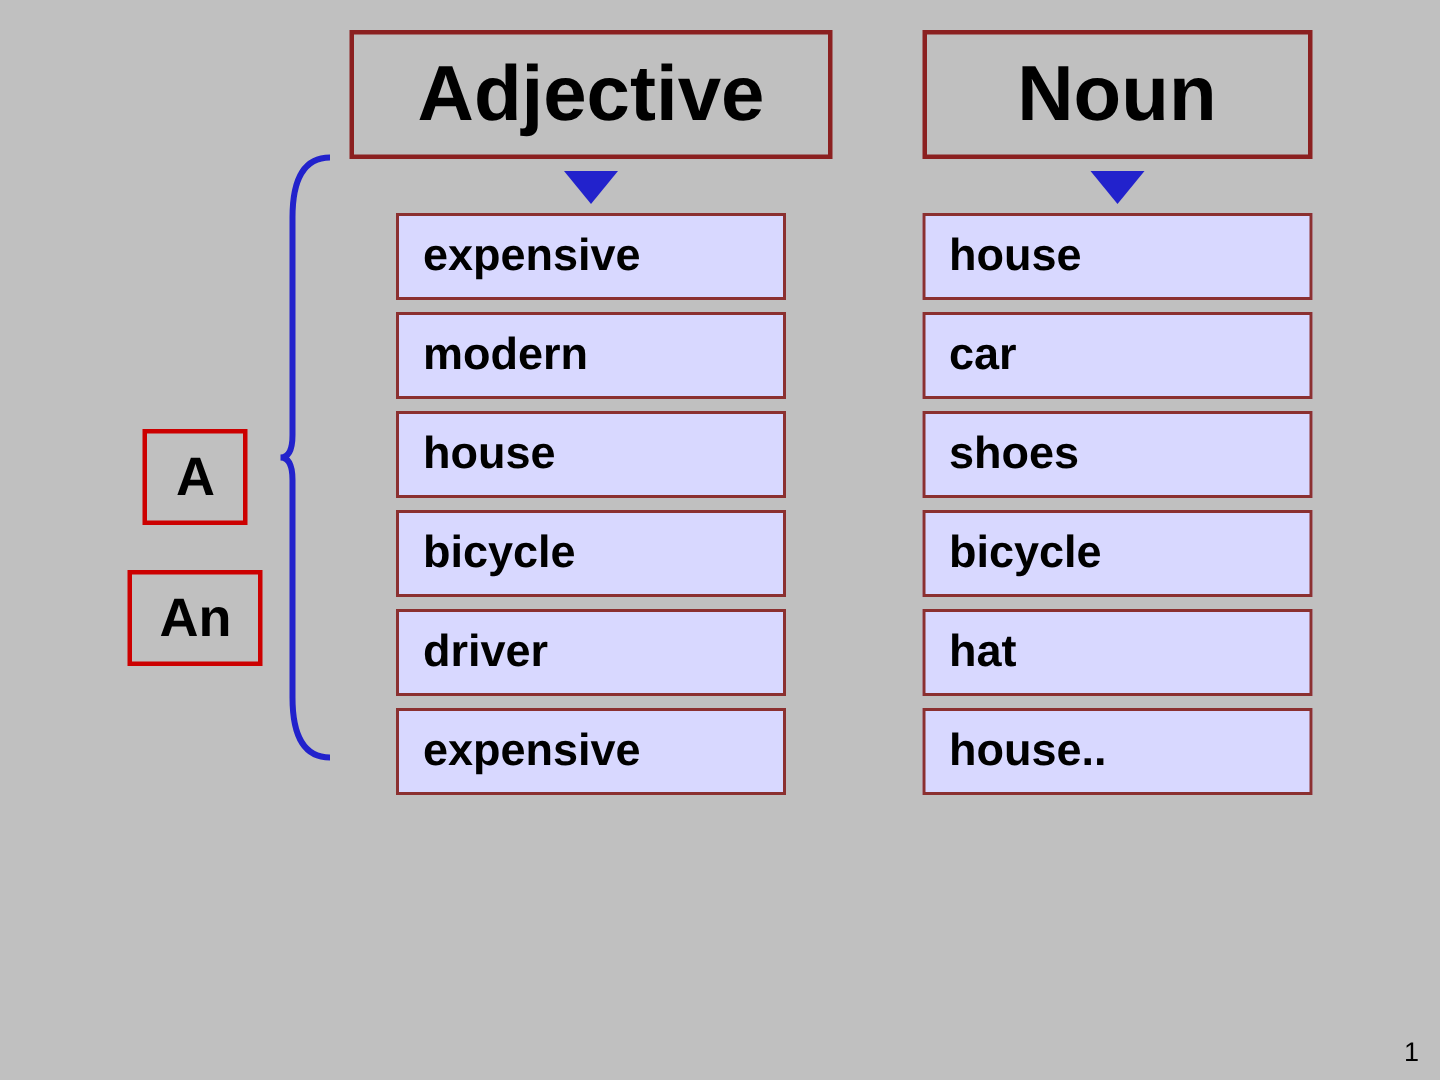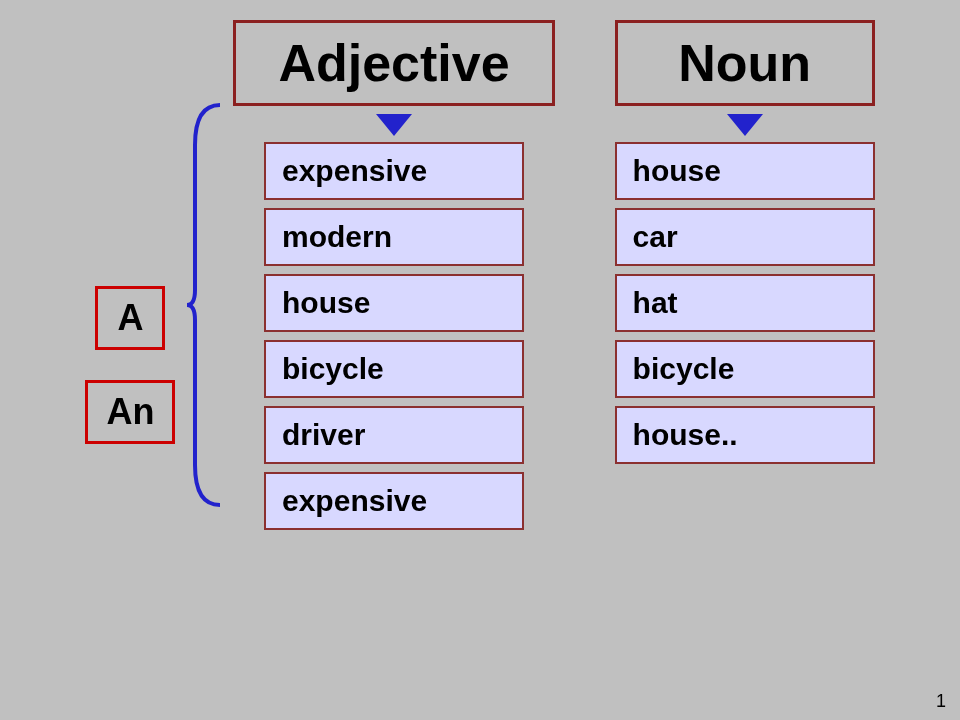--- a/index.html
+++ b/index.html
@@ -148,21 +148,22 @@
       </div>
     </div>
   </div>
 
   <div class="word-column">
     <div class="column-header">Noun</div>
     <div class="arrow-down"></div>
     <div class="word-list">
       <div class="word-box">house</div>
       <div class="word-box">car</div>
+      <div class="word-box">shoes</div>
+      <div class="word-box">bicycle</div>
       <div class="word-box">hat</div>
-      <div class="word-box">bicycle</div>
       <div class="word-box">house..</div>
     </div>
   </div>
 
 </div>
 
 <div class="page-number">1</div>
 
 </body></html>

